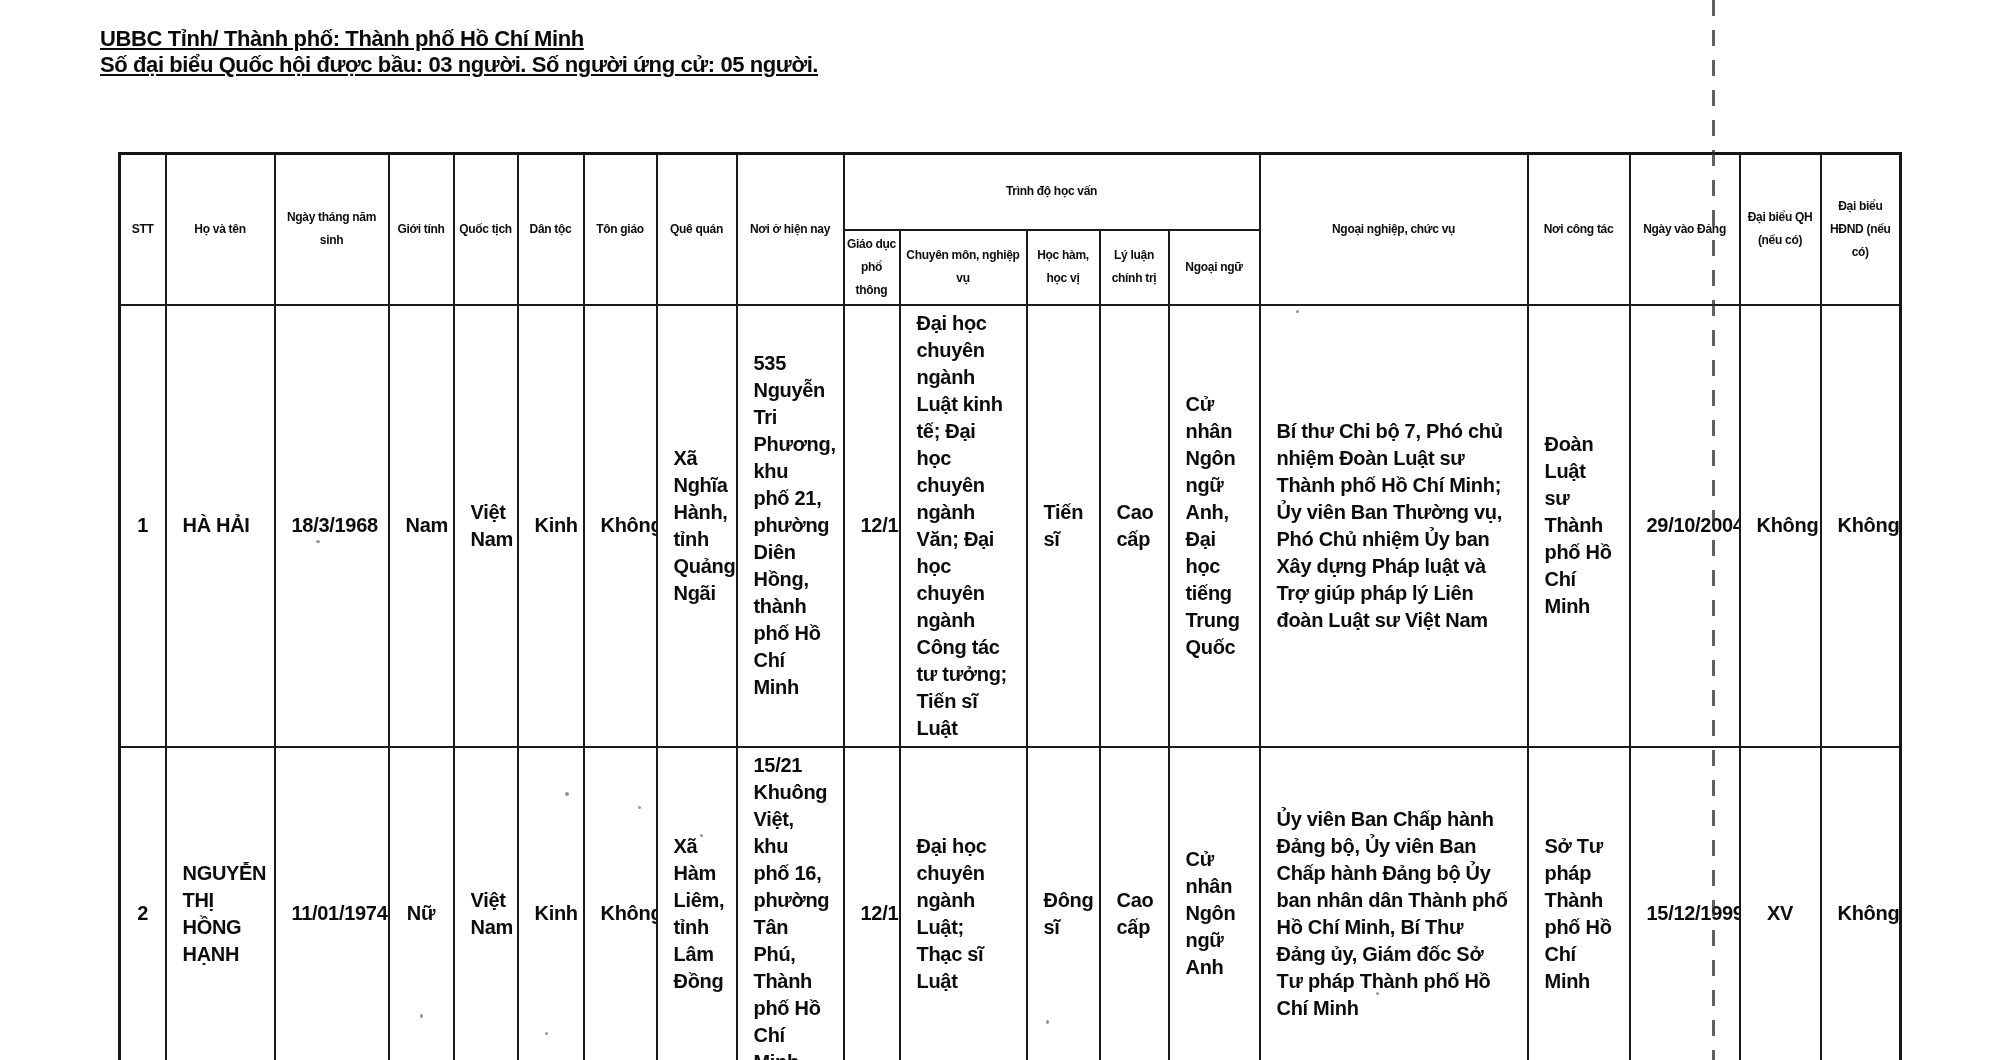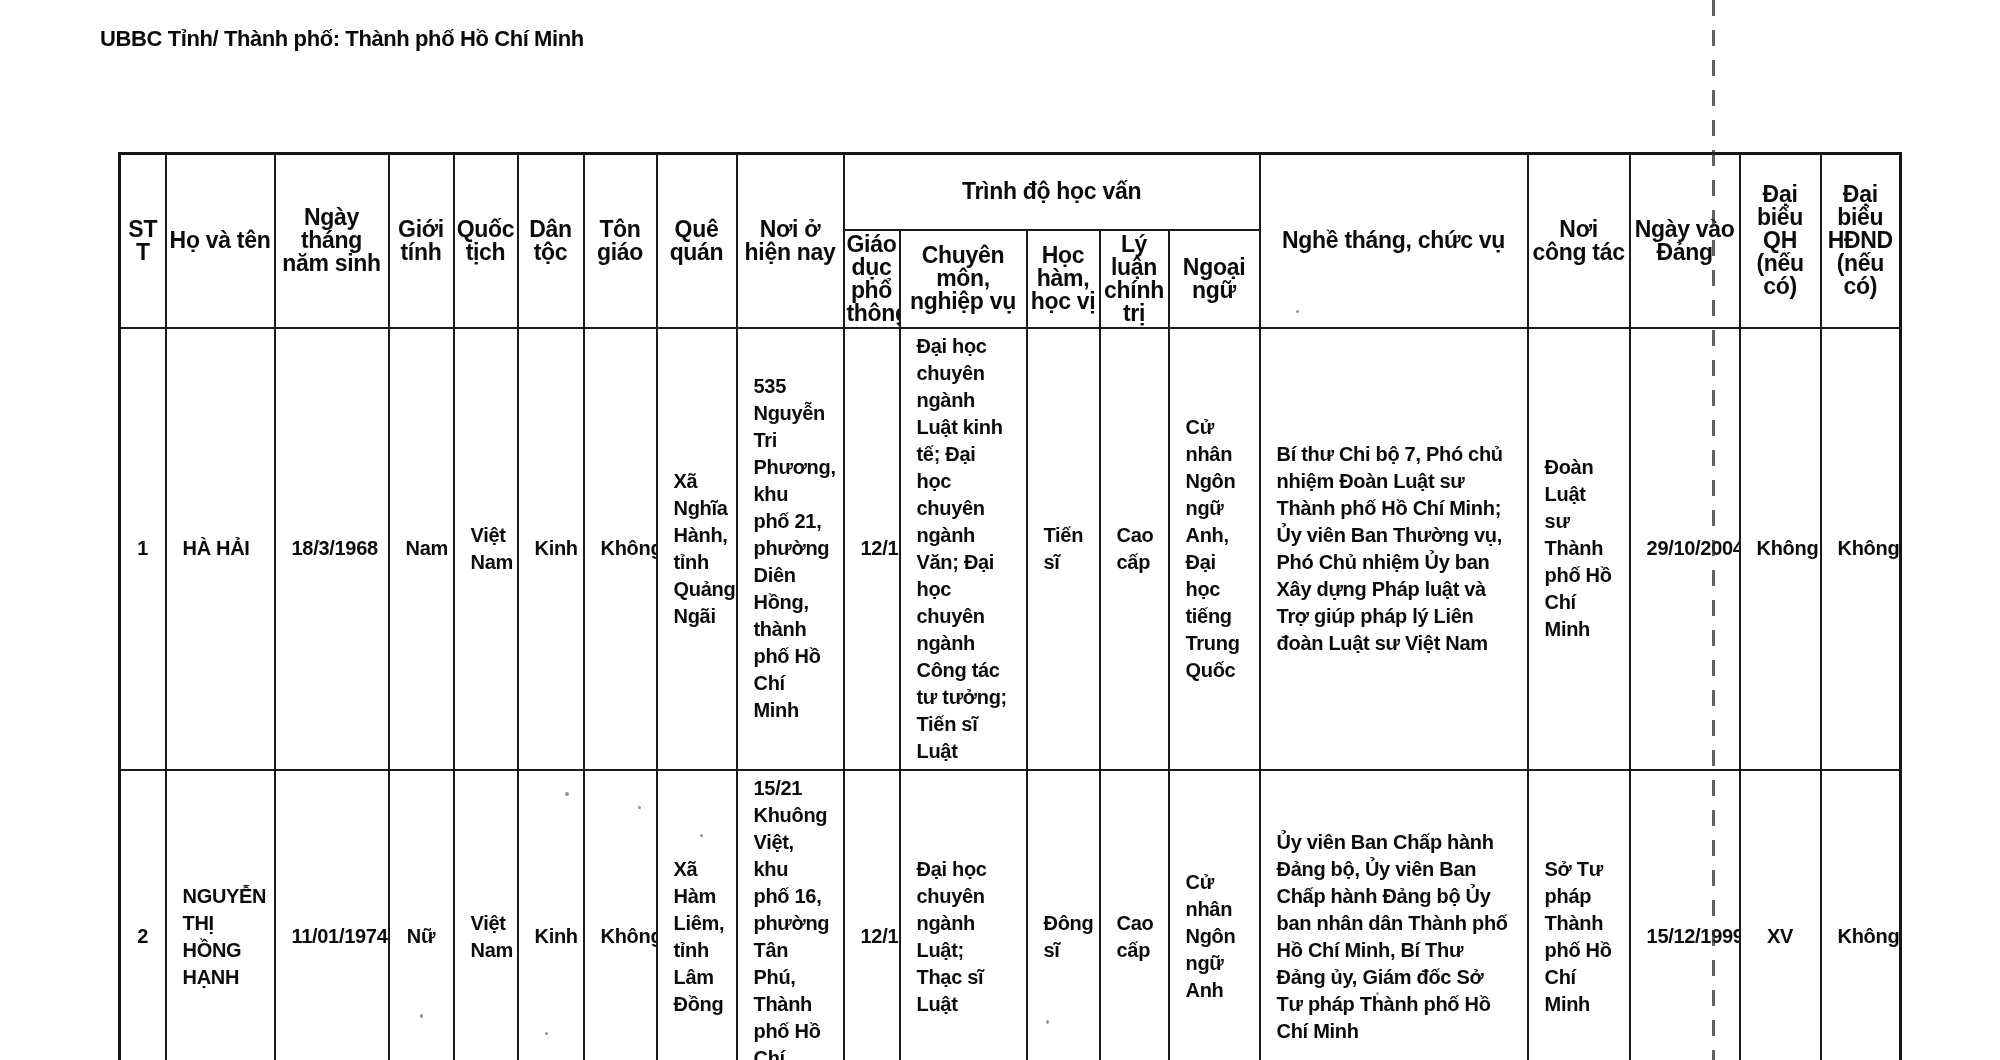--- a/index.html
+++ b/index.html
@@ -5,36 +5,36 @@
   html,body{margin:0;padding:0;}
   body{
     width:2000px;height:1060px;background:#ffffff;position:relative;
     font-family:"Liberation Sans", sans-serif;color:#0e0e0e;overflow:hidden;
     -webkit-font-smoothing:antialiased;
   }
   .page{position:absolute;inset:0;}
   
   .doc-head{
     position:absolute;left:100px;top:26px;width:1860px;
-    font-weight:700;font-size:22px;line-height:26px;letter-spacing:-0.4px;color:#0a0a0a;
+    font-weight:700;font-size:22px;line-height:26px;letter-spacing:-0.4px;color:#0a0a0a;text-decoration:underline;
   }
   .doc-head .hl{white-space:nowrap;}
   .doc-head .wrapline{white-space:normal;}
   
   table.cand{
     position:absolute;left:118px;top:152px;width:1781px;
     border-collapse:collapse;table-layout:fixed;
     border:3px solid #161616;
   }
   table.cand th, table.cand td{
     border:2px solid #1b1b1b;
     font-weight:700;color:#0c0c0c;letter-spacing:-0.3px;
     vertical-align:middle;overflow:hidden;
   }
-  table.cand th{font-size:23px;line-height:23px;text-align:center;padding:2px 2px;}
+  table.cand th{font-size:12px;line-height:23px;text-align:center;padding:2px 2px;}
   table.cand td{font-size:20px;line-height:27px;padding:4px 16px;}
   tr.group-row{height:76px;}
   tr.sub-row{height:69px;}
   tr.data-row-1{height:378px;}
   tr.data-row-2{height:297px;}
   td.c{text-align:center;padding:4px 2px;}
   td.l{text-align:left;}
   th.stt-head span{display:inline-block;max-width:30px;word-break:break-all;}
   th.gdpt-head{padding:1px 0;font-size:18.5px;line-height:22px;}
   
@@ -54,20 +54,21 @@
   .s8{left:316px;top:540px;width:4px;height:3px;}
   .s9{left:1296px;top:310px;width:3px;height:3px;}
 </style>
 </head>
 <body>
 
 <div class="page">
 
   <div class="doc-head">
     <div class="hl">UBBC Tỉnh/ Thành phố: Thành phố Hồ Chí Minh</div>
+    <div class="hl">Số đại biểu Quốc hội được bầu: 03 người. Số người ứng cử: 05 người.</div>
   </div>
 
   <table class="cand">
     <colgroup>
       <col style="width:46px">
         <col style="width:109px">
         <col style="width:114px">
       <col style="width:65px">
         <col style="width:64px">
         <col style="width:66px">
@@ -90,21 +91,21 @@
       <th rowspan="2" class="stt-head"><span>STT</span></th>
       <th rowspan="2">Họ và tên</th>
       <th rowspan="2">Ngày tháng năm sinh</th>
       <th rowspan="2">Giới tính</th>
       <th rowspan="2">Quốc tịch</th>
       <th rowspan="2">Dân tộc</th>
       <th rowspan="2">Tôn giáo</th>
       <th rowspan="2">Quê quán</th>
       <th rowspan="2">Nơi ở hiện nay</th>
       <th colspan="5">Trình độ học vấn</th>
-      <th rowspan="2">Nghề tháng, chức vụ</th>
+      <th rowspan="2">Ngoại nghiệp, chức vụ</th>
       <th rowspan="2">Nơi công tác</th>
       <th rowspan="2">Ngày vào Đảng</th>
       <th rowspan="2">Đại biểu QH (nếu có)</th>
       <th rowspan="2">Đại biểu HĐND (nếu có)</th>
     </tr>
     <tr class="sub-row">
       <th class="gdpt-head">Giáo dục phổ thông</th>
       <th>Chuyên môn, nghiệp vụ</th>
       <th>Học hàm, học vị</th>
       <th>Lý luận chính trị</th>

